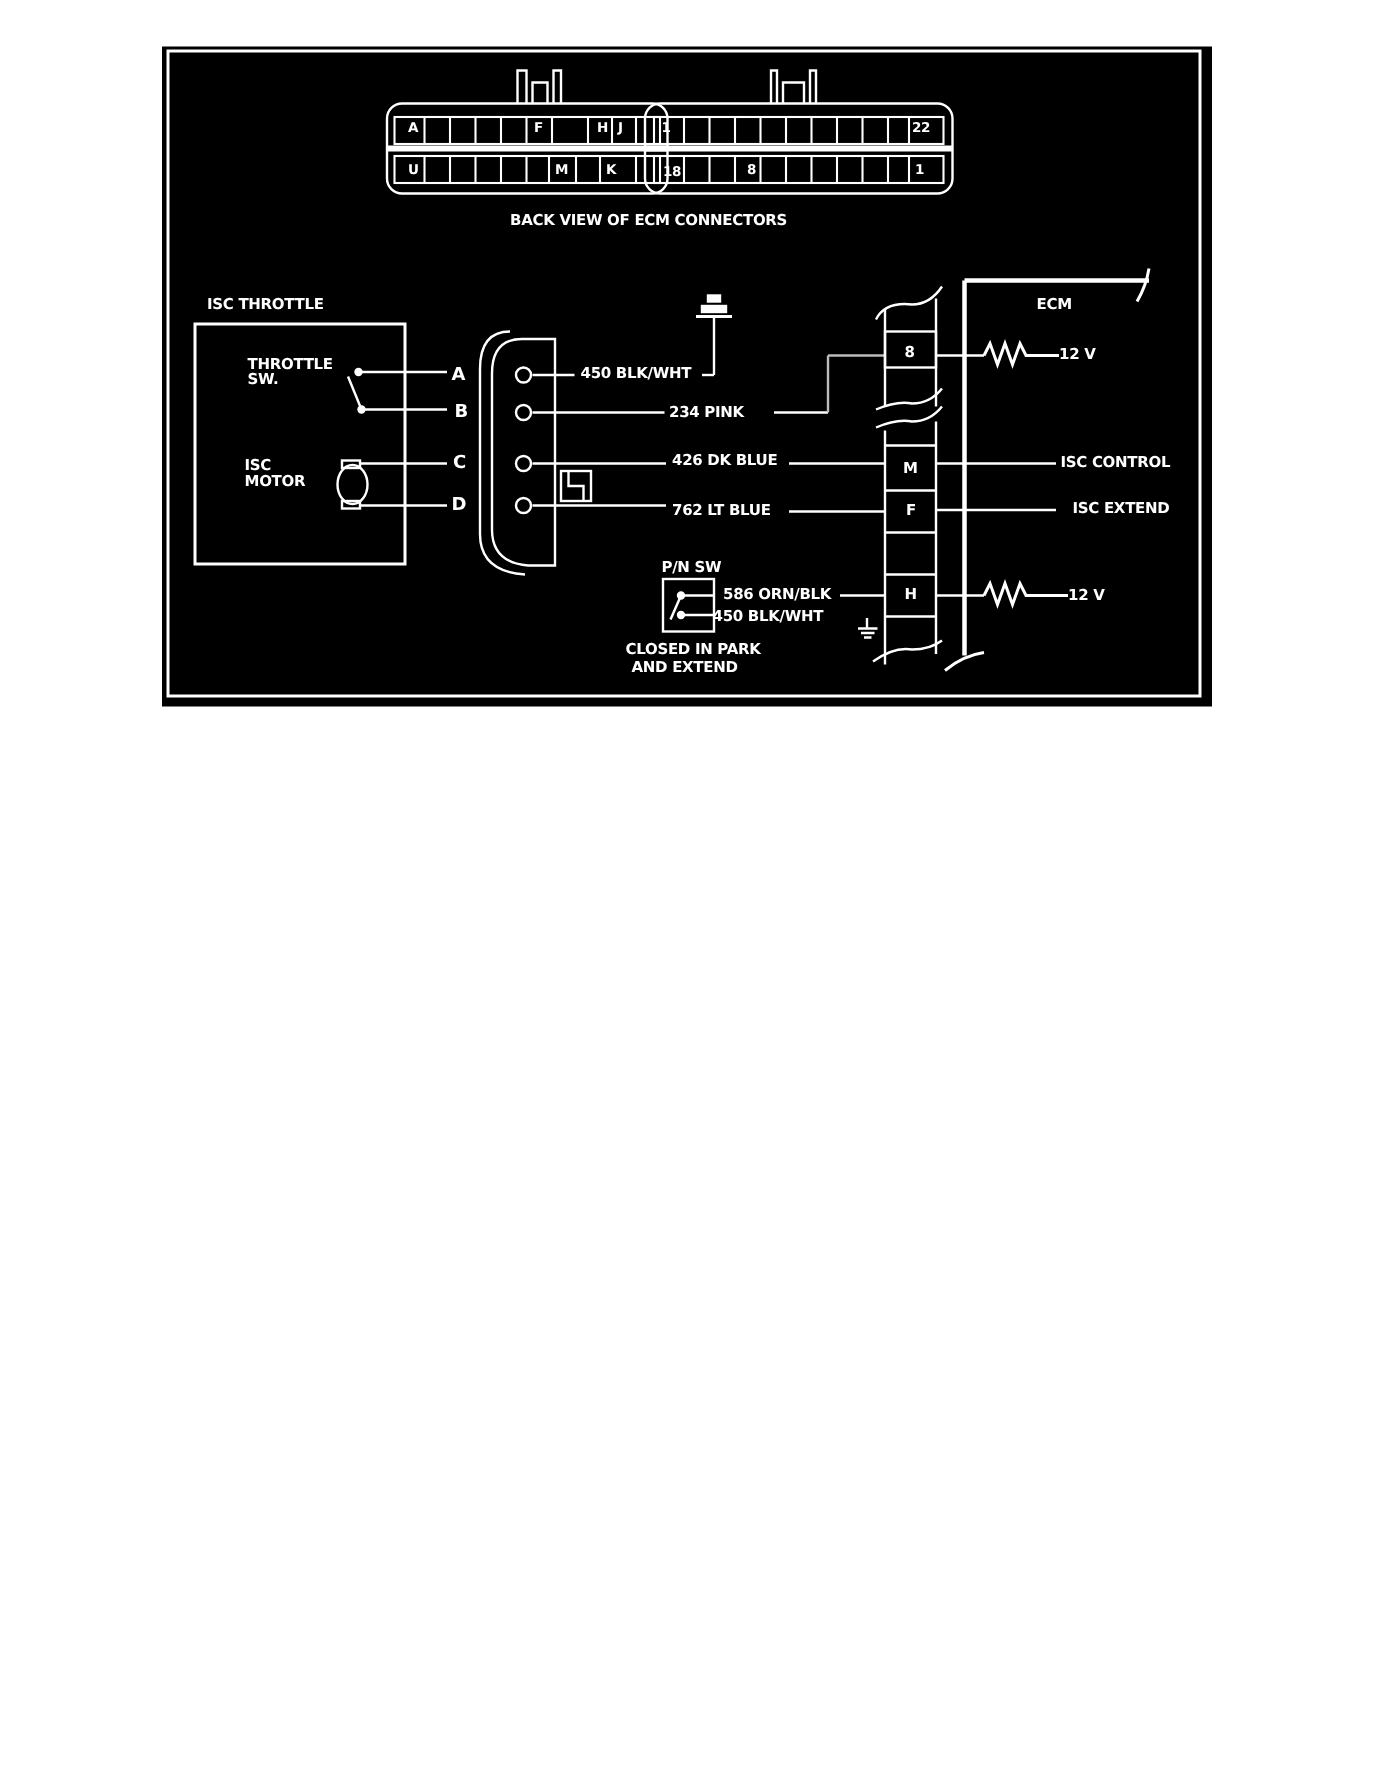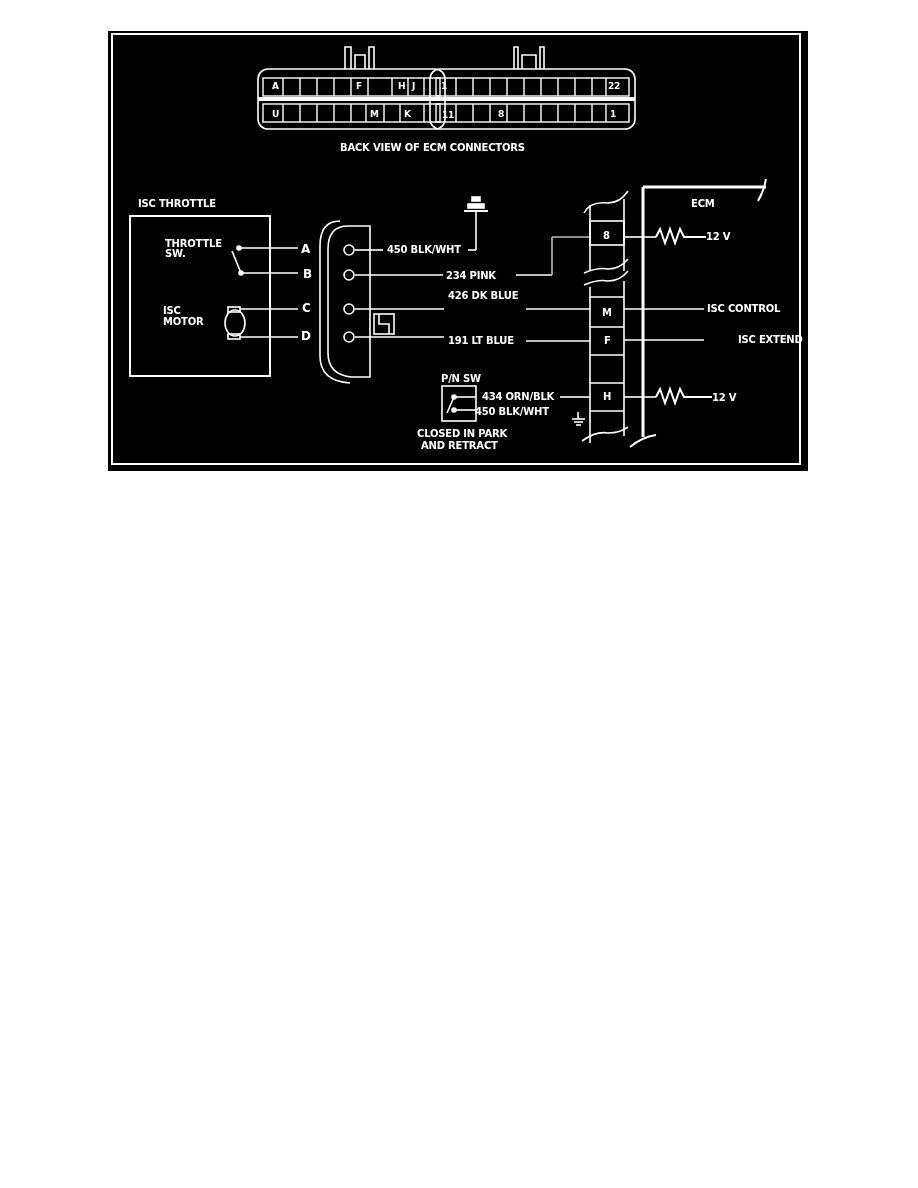--- a/index.html
+++ b/index.html
@@ -124,57 +124,57 @@
     <span class="lbl cell" style="left:248px;top:51px">F</span>
     <span class="lbl cell" style="left:290px;top:51px">H</span>
     <span class="lbl cell" style="left:304px;top:51px">J</span>
     <span class="lbl cell" style="left:164px;top:79px">U</span>
     <span class="lbl cell" style="left:262px;top:79px">M</span>
     <span class="lbl cell" style="left:296px;top:79px">K</span>
   </div>
   <div>
     <span class="lbl cell" style="left:333px;top:51px">1</span>
     <span class="lbl cell" style="left:500px;top:51px">22</span>
-    <span class="lbl cell" style="left:334px;top:80px">11</span>
+    <span class="lbl cell" style="left:334px;top:80px">18</span>
     <span class="lbl cell" style="left:390px;top:79px">8</span>
     <span class="lbl cell" style="left:502px;top:79px">1</span>
   </div>
 
   <span class="lbl" style="left:232px;top:112px">BACK VIEW OF ECM CONNECTORS</span>
 
   <span class="lbl" style="left:30px;top:168px">ISC THROTTLE</span>
   <span class="lbl" style="left:57px;top:208px">THROTTLE</span>
   <span class="lbl" style="left:57px;top:218px">SW.</span>
   <span class="lbl" style="left:55px;top:275px">ISC</span>
   <span class="lbl" style="left:55px;top:286px">MOTOR</span>
   <span class="lbl term" style="left:193px;top:212px">A</span>
   <span class="lbl term" style="left:195px;top:237px">B</span>
   <span class="lbl term" style="left:194px;top:271px">C</span>
   <span class="lbl term" style="left:193px;top:299px">D</span>
 
   <span class="lbl" style="left:279px;top:214px">450 BLK/WHT</span>
   <span class="lbl" style="left:338px;top:240px">234 PINK</span>
-  <span class="lbl" style="left:340px;top:260px">426 DK BLUE</span>
-  <span class="lbl" style="left:340px;top:305px">191 LT BLUE</span>
+  <span class="lbl" style="left:340px;top:272px">426 DK BLUE</span>
+  <span class="lbl" style="left:340px;top:305px">762 LT BLUE</span>
 
   <span class="lbl" style="left:583px;top:168px">ECM</span>
   <span class="lbl" style="left:495px;top:200px">8</span>
   <span class="lbl" style="left:494px;top:277px">M</span>
   <span class="lbl" style="left:496px;top:305px">F</span>
   <span class="lbl" style="left:495px;top:361px">H</span>
   <span class="lbl" style="left:598px;top:201px">12 V</span>
   <span class="lbl" style="left:604px;top:362px">12 V</span>
   <span class="lbl" style="left:599px;top:273px">ISC CONTROL</span>
-  <span class="lbl" style="left:630px;top:304px">ISC EXTEND</span>
+  <span class="lbl" style="left:607px;top:304px">ISC EXTEND</span>
 
   <span class="lbl" style="left:333px;top:343px">P/N SW</span>
-  <span class="lbl" style="left:374px;top:361px">434 ORN/BLK</span>
+  <span class="lbl" style="left:374px;top:361px">586 ORN/BLK</span>
   <span class="lbl" style="left:367px;top:376px">450 BLK/WHT</span>
   <span class="lbl" style="left:309px;top:398px">CLOSED IN PARK</span>
-  <span class="lbl" style="left:313px;top:410px">AND RETRACT</span>
+  <span class="lbl" style="left:313px;top:410px">AND EXTEND</span>
 </div>
 
 <svg style="position:absolute;left:108px;top:31px" width="700" height="440">
   <g stroke="#ffffff" stroke-width="1.4" fill="none">
 
     <rect x="155" y="47" width="177" height="18"></rect>
     <rect x="155" y="73" width="177" height="18"></rect>
     <line x1="175" y1="47" x2="175" y2="65"></line>
       <line x1="192" y1="47" x2="192" y2="65"></line>
       <line x1="209" y1="47" x2="209" y2="65"></line>

